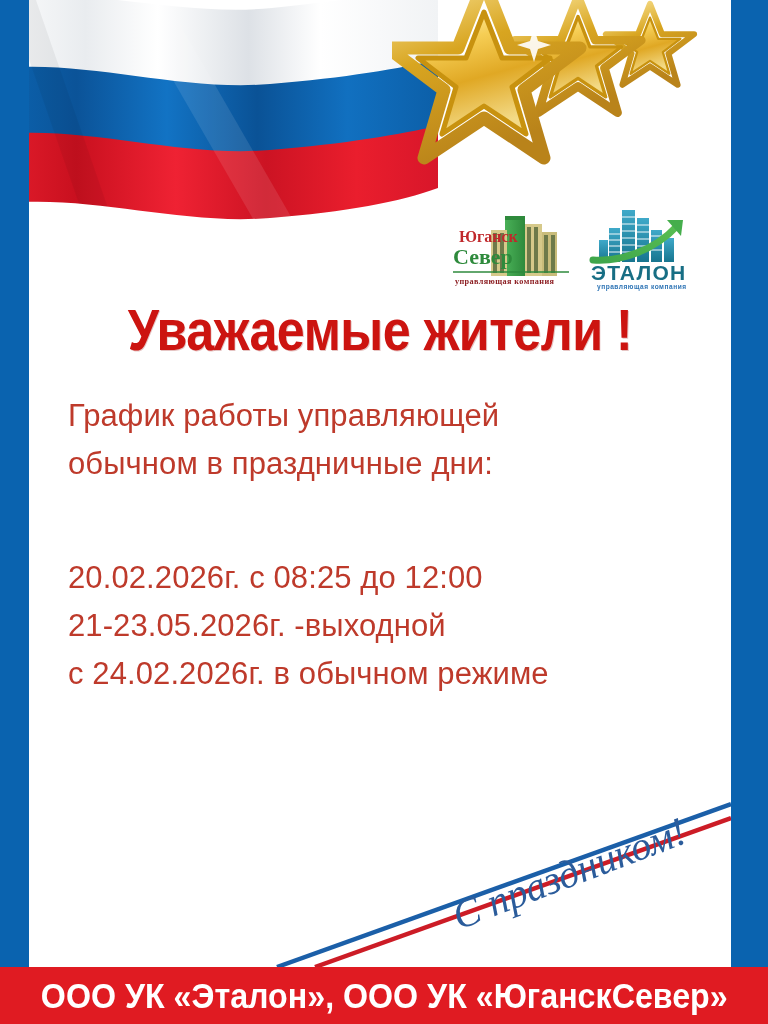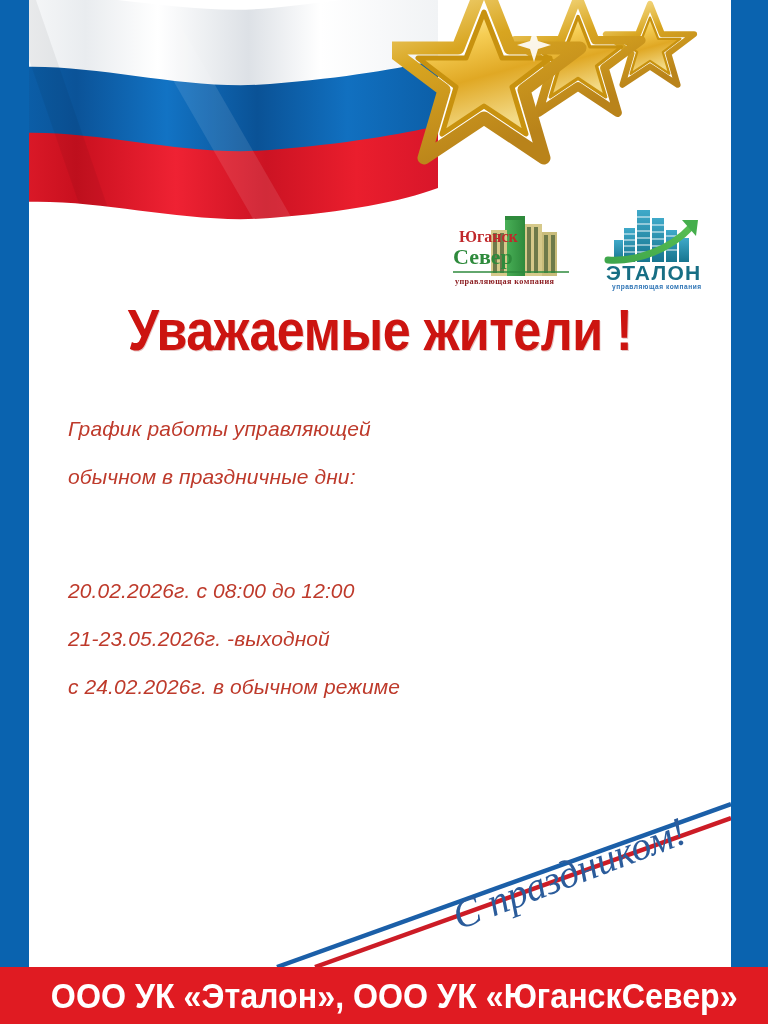--- a/index.html
+++ b/index.html
@@ -72,21 +72,21 @@
   
   .logos {
     position: absolute;
     left: 447px;
     top: 200px;
     width: 276px;
     height: 92px;
     z-index: 5;
     display: flex;
     align-items: flex-end;
-    gap: 19px;
+    gap: 4px;
   }
   .logo-block { position: relative; }
   .logo-yugansk { width: 128px; }
   .logo-etalon  { width: 132px; text-decoration: underline; }
   .logo-block svg { display: block; }
 
   
   .headline {
     position: absolute;
     left: 29px;
@@ -103,30 +103,29 @@
     transform: scaleX(0.88);
     transform-origin: center center;
     white-space: nowrap;
     text-shadow: 1px 1px 0 rgba(150,20,15,0.25);
   }
 
   
   .body-copy {
     position: absolute;
     left: 68px;
-    top: 405px;
+    top: 392px;
     width: 610px;
     z-index: 5;
     color: #BE3A2B;
     font-family: "Liberation Sans", sans-serif;
     font-weight: 400;
-    font-size: 21px;
+    font-size: 31px;
     line-height: 48px;
     letter-spacing: 0.1px;
-    font-style: italic;
   }
   .body-copy .intro-line { display: block; }
   .schedule-block { margin-top: 66px; }
   .schedule-block .sched-line { display: block; }
   .closing-block { }
 
   
   .corner-decor {
     position: absolute;
     left: 29px;
@@ -142,21 +141,21 @@
   .footer-bar {
     position: absolute;
     left: 0;
     bottom: 0;
     width: 768px;
     height: 57px;
     background: #E01B22;
     z-index: 7;
     display: flex;
     align-items: center;
-    justify-content: flex-end;
+    justify-content: center;
   }
   .footer-text {
     color: #ffffff;
     font-family: "Liberation Sans Narrow", "Liberation Sans", sans-serif;
     font-weight: bold;
     font-size: 35px;
     line-height: 38px;
     letter-spacing: 0px;
     transform: scaleX(0.92);
     white-space: nowrap;
@@ -333,21 +332,21 @@
   </div>
 
   <div class="headline">Уважаемые жители !</div>
 
   <div class="body-copy">
     <div class="intro-block">
       <span class="intro-line">График работы управляющей</span>
       <span class="intro-line">обычном в праздничные дни:</span>
     </div>
     <div class="schedule-block">
-      <span class="sched-line">20.02.2026г. с 08:00 до 12:00</span>
+      <span class="sched-line">20.02.2026г. с 08:25 до 12:00</span>
       <span class="sched-line">21-23.05.2026г. -выходной</span>
     </div>
     <div class="closing-block">с 24.02.2026г. в обычном режиме</div>
   </div>
 
   <div class="corner-decor">
     <svg width="702" height="187" viewBox="0 0 702 187" xmlns="http://www.w3.org/2000/svg">
       <line x1="286" y1="187" x2="702" y2="38" stroke="#CC1C26" stroke-width="4.5"></line>
       <line x1="248" y1="187" x2="702" y2="24" stroke="#1B5FA8" stroke-width="4.5"></line>
       <text x="430" y="150" transform="rotate(-21 430 150)" font-family="Liberation Serif, serif" font-style="italic" font-size="40" fill="#2B5C9B">С праздником!</text>

